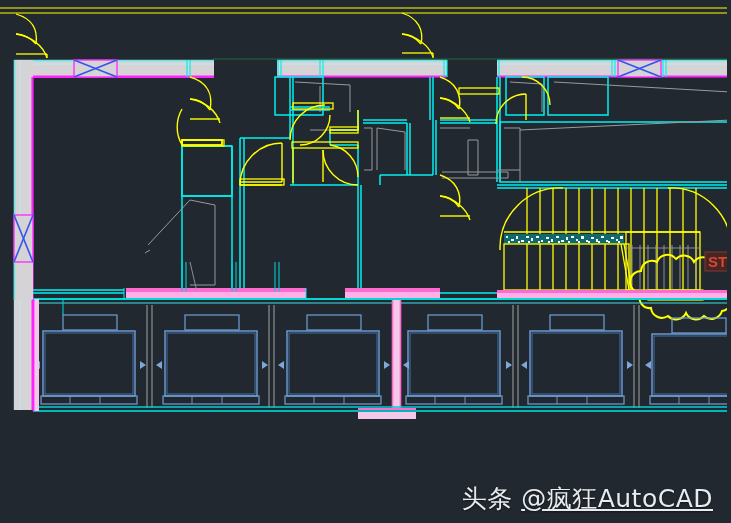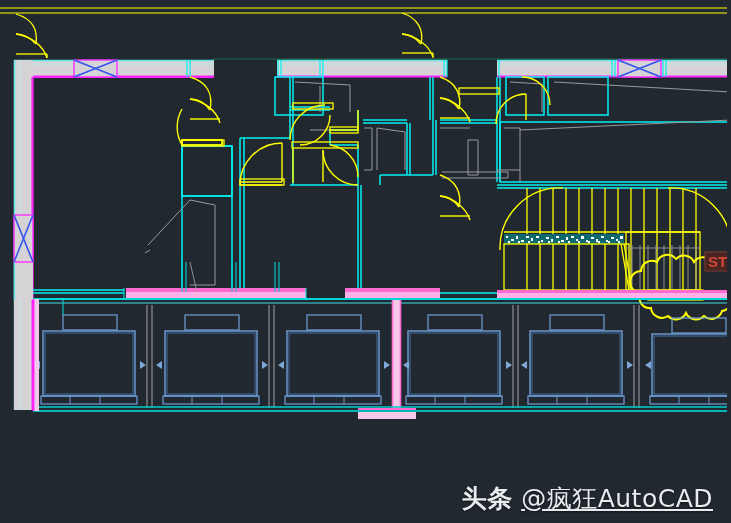--- a/index.html
+++ b/index.html
@@ -14,21 +14,21 @@
   #watermark{
     position:absolute;
     right:14px;bottom:8px;
     color:#e9ebee;
     font-size:25px;
     letter-spacing:0.5px;
     font-family:"DejaVu Sans", sans-serif;
     white-space:nowrap;
     text-shadow:0 1px 2px rgba(0,0,0,.55);
   }
-  #watermark .wm-head{font-weight:700;}
+  #watermark .wm-head{font-weight:400;}
   #watermark .wm-handle{font-weight:400;text-decoration:underline;}
 </style>
 </head>
 <body>
 
 <div id="app">
 
   <svg id="cad" viewBox="0 0 731 523">
 
     <rect x="0" y="0" width="731" height="523" fill="#212830"></rect>

